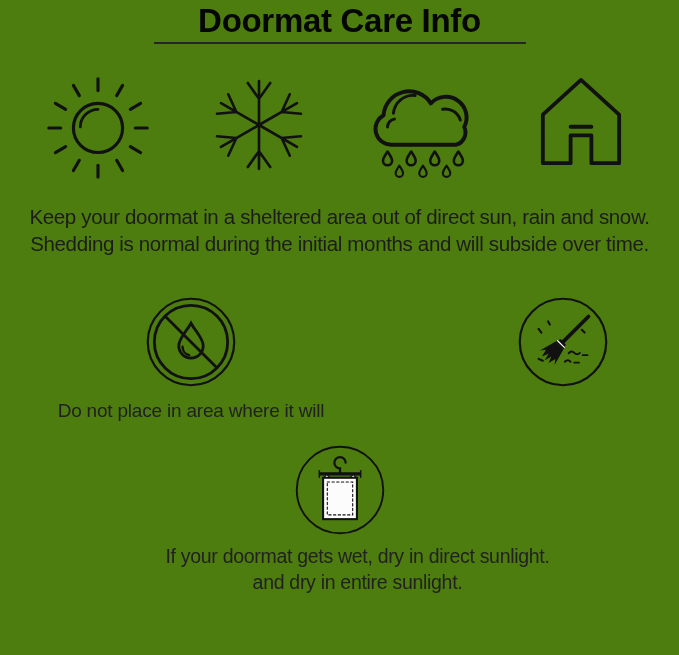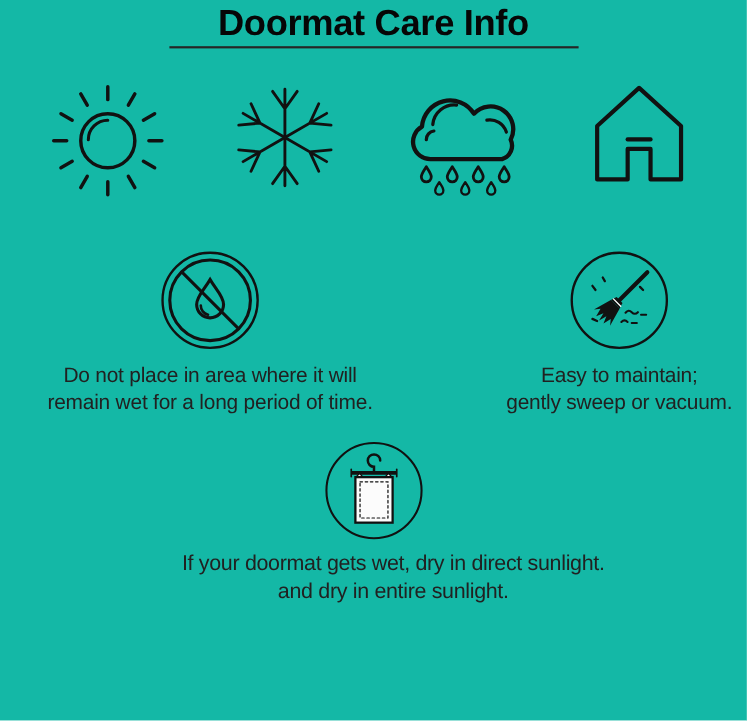--- a/index.html
+++ b/index.html
@@ -1,17 +1,17 @@
 <!DOCTYPE html>
 <html><head>
 <meta charset="utf-8">
 <style>
   html,body{margin:0;padding:0;background:#fff;}
   .canvas{
-    position:relative;width:679px;height:655px;background:#14b8a6;
+    position:relative;width:679px;height:655px;background:#4d7c0f;
     font-family:"Liberation Sans","DejaVu Sans",sans-serif;color:#1f1f1f;
     overflow:hidden;
   }
   .title-wrap{padding-top:3px;text-align:center;}
   .title{display:inline-block;font-size:33px;font-weight:bold;color:#060606;line-height:1.12;letter-spacing:-.3px;}
   .rule{width:372px;height:2.5px;background:#262626;margin:2px auto 0;}
   .weather-row{margin-top:18px;height:126px;display:grid;grid-template-columns:repeat(4,1fr);padding:0 18px;align-items:center;justify-items:center;}
   .weather-row svg{display:block;}
   .intro{margin-top:15px;text-align:center;font-size:20.5px;letter-spacing:-.35px;line-height:27px;color:#1c1c1c;}
   .intro .line{display:flex;justify-content:center;white-space:nowrap;}
@@ -98,36 +98,39 @@
     </span>
 
     <span>
       <svg width="104" height="112" viewBox="0 0 120 120" fill="none" stroke="#111" stroke-width="4.4" stroke-linejoin="round" stroke-linecap="round">
         <path d="M60,8 L104,48 L104,104 L72,104 L72,72 L48,72 L48,104 L16,104 L16,48 Z"></path>
         <line x1="48" y1="62" x2="72" y2="62"></line>
       </svg>
     </span>
   </div>
 
+  <div class="intro">
+    <div class="line">Keep your doormat in a sheltered area out of direct sun, rain and snow.</div>
+    <div class="line">Shedding is normal during the initial months and will subside over time.</div>
+  </div>
 
   <div class="care-row">
 
     <div class="care-item left">
       <span class="circle-icon">
         <svg width="94" height="94" viewBox="0 0 100 100" fill="none" stroke="#111" stroke-linecap="round">
           <circle cx="50" cy="50" r="46" stroke-width="2.3"></circle>
           <circle cx="50" cy="50" r="39" stroke-width="3"></circle>
           <path d="M50,30 C55,39 63,46 63,54 A13,13 0 1 1 37,54 C37,46 45,39 50,30 Z" stroke-width="3"></path>
           <path d="M41,55 A9,9 0 0 0 48,64" stroke-width="2.5"></path>
           <line x1="22.8" y1="22.8" x2="77.2" y2="77.2" stroke-width="3"></line>
         </svg>
       </span>
       <div class="caption">
         <div class="line">Do not place in area where it will</div>
-        <div class="line">remain wet for a long period of time.</div>
       </div>
     </div>
 
     <div class="care-item right">
       <span class="circle-icon">
         <svg width="94" height="94" viewBox="0 0 100 100" fill="none" stroke="#111" stroke-linecap="round">
           <circle cx="50" cy="50" r="46" stroke-width="2.3"></circle>
           <g transform="translate(46,54) rotate(45)">
             <line x1="0" y1="-44" x2="0" y2="-5" stroke-width="4"></line>
             <path d="M-4,-6 L4,-6 L6,0 L-6,0 Z" fill="#111" stroke="none"></path>
@@ -141,24 +144,20 @@
             <line x1="24" y1="68" x2="28.5" y2="70"></line>
           </g>
           <g stroke-width="2">
             <path d="M56,62 q3,-3.5 6,-0.5 q3,3 6,0"></path>
             <line x1="71" y1="64" x2="76" y2="64"></line>
             <path d="M52,71 q3,-3 6,0"></path>
             <line x1="62" y1="72" x2="67" y2="72"></line>
           </g>
         </svg>
       </span>
-      <div class="caption">
-        <div class="line">Easy to maintain;</div>
-        <div class="line">gently sweep or vacuum.</div>
-      </div>
     </div>
   </div>
 
   <div class="dry-section">
     <span class="circle-icon">
       <svg width="94" height="94" viewBox="0 0 100 100" fill="none" stroke="#111" stroke-linecap="round">
         <circle cx="50" cy="50" r="46" stroke-width="2"></circle>
         <path d="M50,32 L50,27 A6,6 0 1 1 56,21" stroke-width="2.4"></path>
         <rect x="28" y="31" width="44" height="3.6" rx="1" fill="#111" stroke="none"></rect>
         <line x1="28" y1="29.5" x2="28" y2="36.5" stroke-width="1.6"></line>

